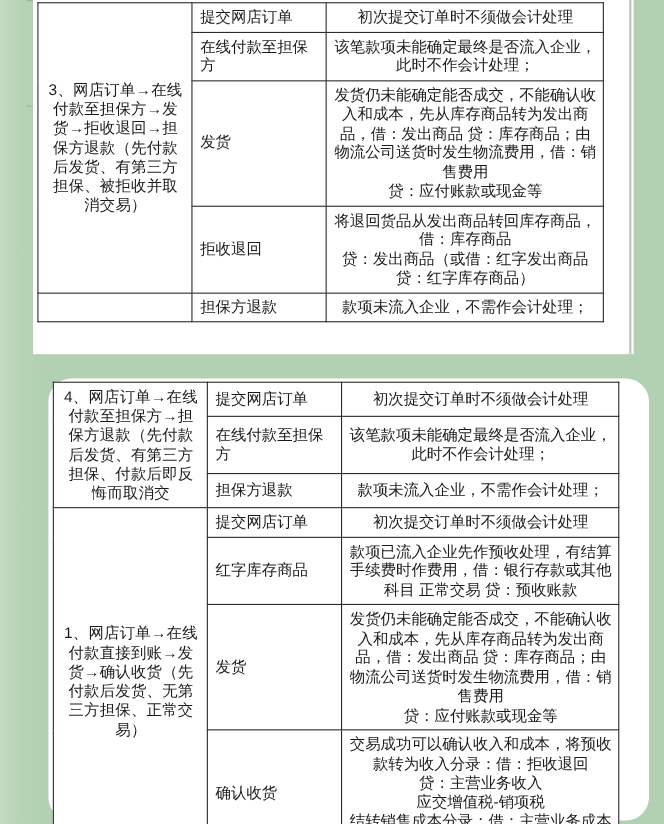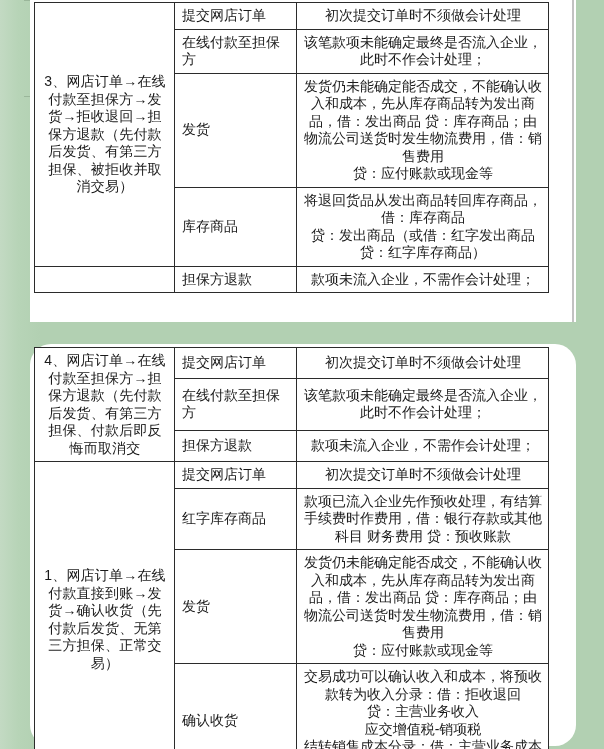--- a/index.html
+++ b/index.html
@@ -24,21 +24,21 @@
   }
 
   .page {
     position: absolute;
     background: #ffffff;
     box-sizing: border-box;
   }
   
   .page-1 { left: 30px; top: 0px; width: 546px; height: 322px; }
   
-  .page-2 { left: 30px; top: 344px; width: 546px; height: 402px; border-radius: 21px; }
+  .page-2 { left: 44px; top: 344px; width: 546px; height: 402px; border-radius: 21px; }
 
   table.doc-table {
     border-collapse: collapse;
     table-layout: fixed;
     width: 514px;
     margin-left: 4px;
     background: #ffffff;
   }
   table.doc-table td {
     border: 1px solid #2b2b2b;
@@ -110,21 +110,21 @@
       <tr>
         <td class="col-stage">在线付款至担保方</td>
         <td class="col-treatment">该笔款项未能确定最终是否流入企业，此时不作会计处理；</td>
       </tr>
       <tr>
         <td class="col-stage">发货</td>
         <td class="col-treatment">发货仍未能确定能否成交，不能确认收入和成本，先从库存商品转为发出商品，借：发出商品 贷：库存商品；由物流公司送货时发生物流费用，借：销售费用
 贷：应付账款或现金等</td>
       </tr>
       <tr>
-        <td class="col-stage">库存商品</td>
+        <td class="col-stage">拒收退回</td>
         <td class="col-treatment">将退回货品从发出商品转回库存商品，借：库存商品
 贷：发出商品（或借：红字发出商品 贷：红字库存商品）</td>
       </tr>
       <tr>
         <td class="col-scenario"></td>
         <td class="col-stage">担保方退款</td>
         <td class="col-treatment">款项未流入企业，不需作会计处理；</td>
       </tr>
     </tbody>
   </table>
@@ -147,21 +147,21 @@
         <td class="col-stage">担保方退款</td>
         <td class="col-treatment">款项未流入企业，不需作会计处理；</td>
       </tr>
       <tr>
         <td class="col-scenario" rowspan="4">1、网店订单→在线付款直接到账→发货→确认收货（先付款后发货、无第三方担保、正常交易）</td>
         <td class="col-stage">提交网店订单</td>
         <td class="col-treatment">初次提交订单时不须做会计处理</td>
       </tr>
       <tr>
         <td class="col-stage">红字库存商品</td>
-        <td class="col-treatment">款项已流入企业先作预收处理，有结算手续费时作费用，借：银行存款或其他科目 财务费用 贷：预收账款</td>
+        <td class="col-treatment">款项已流入企业先作预收处理，有结算手续费时作费用，借：银行存款或其他科目 正常交易 贷：预收账款</td>
       </tr>
       <tr>
         <td class="col-stage">发货</td>
         <td class="col-treatment">发货仍未能确定能否成交，不能确认收入和成本，先从库存商品转为发出商品，借：发出商品 贷：库存商品；由物流公司送货时发生物流费用，借：销售费用
 贷：应付账款或现金等</td>
       </tr>
       <tr>
         <td class="col-stage">确认收货</td>
         <td class="col-treatment">交易成功可以确认收入和成本，将预收款转为收入分录：借：拒收退回
 贷：主营业务收入

